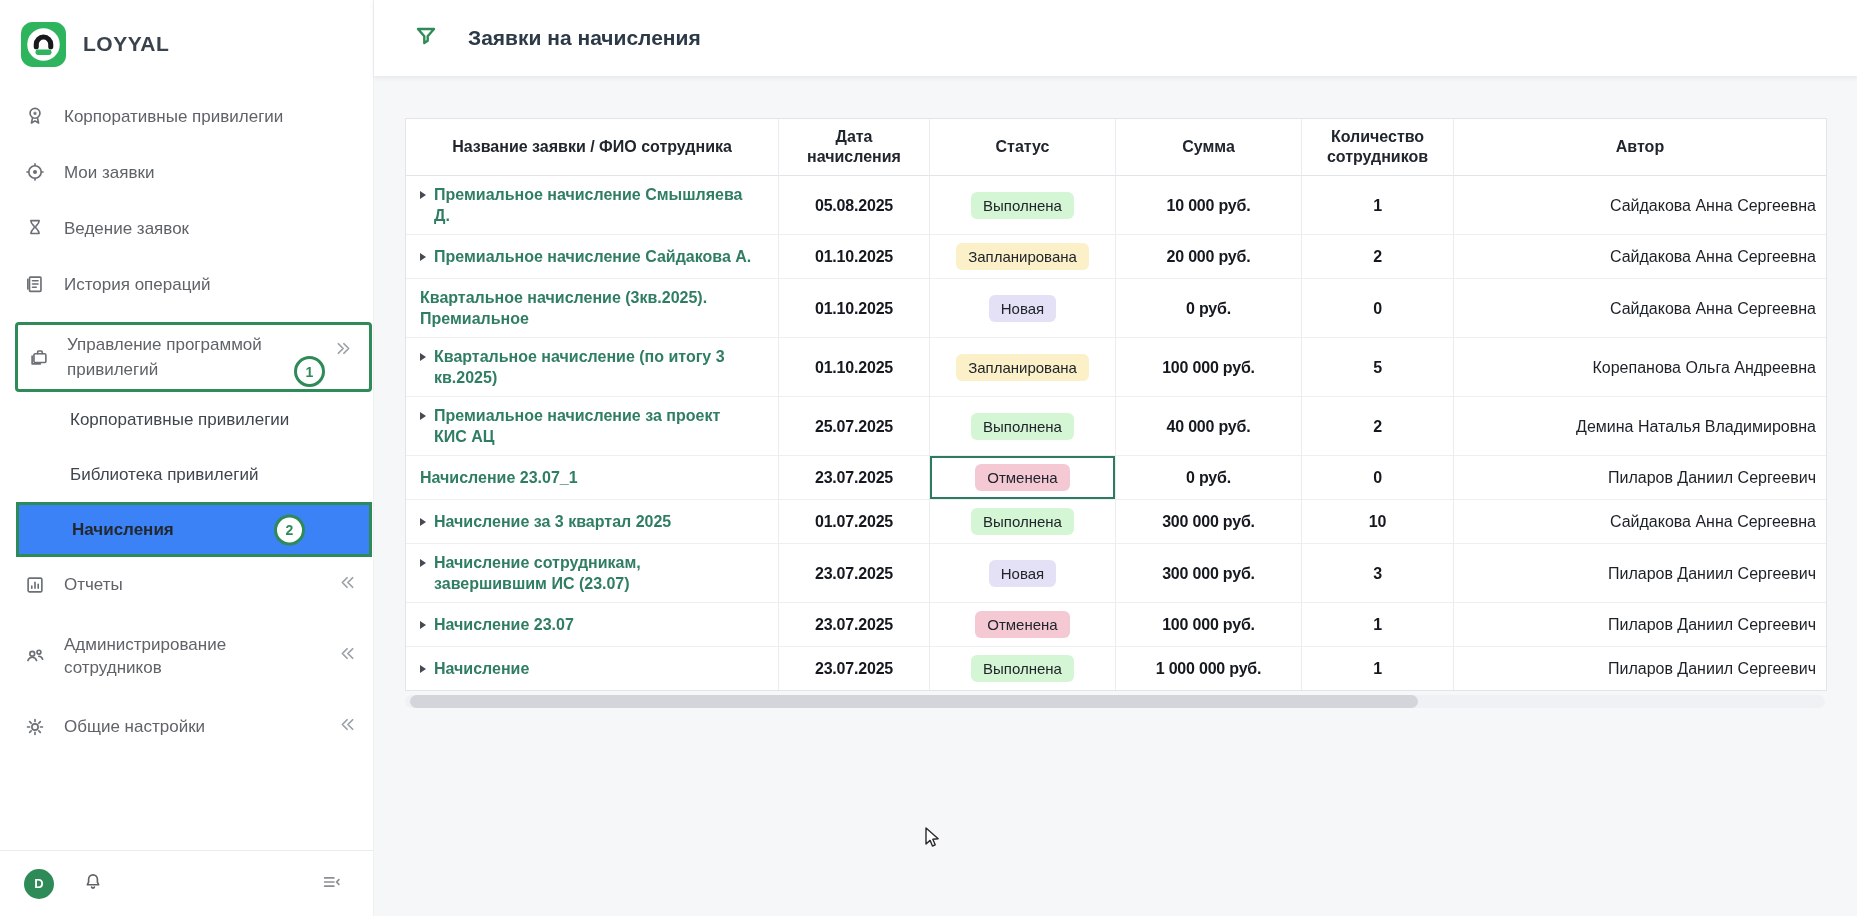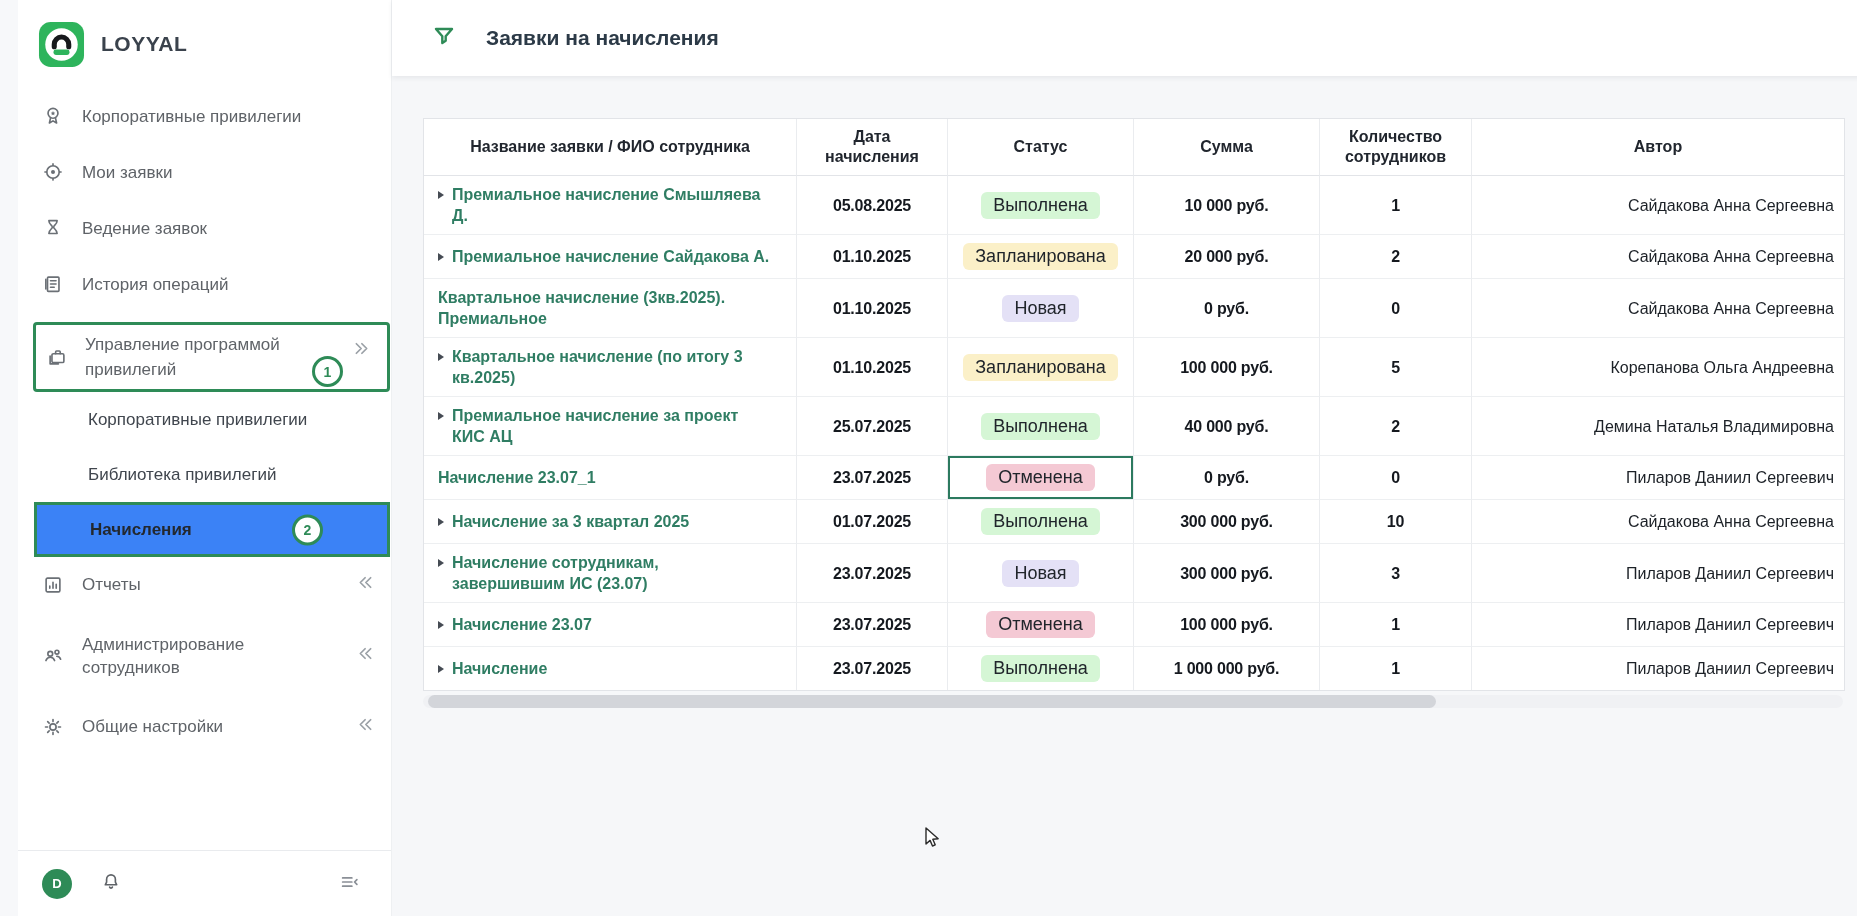--- a/index.html
+++ b/index.html
@@ -3,21 +3,21 @@
 <meta charset="utf-8">
 <style>
   * { box-sizing: border-box; margin: 0; padding: 0; }
   html,body { width:1857px; height:916px; overflow:hidden; }
   body { font-family:"Liberation Sans", sans-serif; background:#f7f8fa; position:relative; }
 
   .app { position:relative; width:1857px; height:916px; display:flex; }
 
   
   .sidebar { width:374px; height:916px; background:#ffffff; border-right:1px solid #eef0f2;
-             position:relative; flex:0 0 374px;margin-left:18px; }
+             position:relative; flex:0 0 374px; }
   .side-logo { height:88px; display:flex; align-items:center; padding-left:20px; gap:16px; }
   .logo-text { font-size:21px; font-weight:bold; color:#3a424c; letter-spacing:0.5px; }
   .side-item { height:56px; display:flex; align-items:center; padding:0 18px 0 24px; gap:18px;
                color:#5f6368; font-size:17px; cursor:pointer; position:relative; }
   .side-item .lbl { line-height:23px; }
   .side-icon { width:22px; height:22px; flex:0 0 22px; color:#6b7076; }
   .group-box { margin:10px 1px 0 15px; border:3px solid var(--accent); border-radius:4px;
                height:70px; display:flex; align-items:center; padding:0 18px 0 10px; gap:17px;
                color:#5f6368; font-size:17px; position:relative; cursor:pointer; }
   .group-box .lbl { line-height:25px; max-width:200px; }
@@ -63,21 +63,21 @@
   .grid td { padding:8px 10px; font-size:16px; color:#1a1f26; vertical-align:middle; line-height:21px; }
   td.c-name { padding-left:14px; padding-right:26px; }
   .name-wrap { display:flex; align-items:flex-start; }
   .tri { flex:0 0 14px; margin-top:7px; width:0; height:0; border-left:6px solid #454b53;
          border-top:4.5px solid transparent; border-bottom:4.5px solid transparent; cursor:pointer; }
   .name-link { color:var(--link); cursor:pointer;font-weight:bold; }
   td.c-date, td.c-amount, td.c-count { text-align:center; font-weight:bold; color:#15191f; letter-spacing:-0.2px; }
   td.c-author { text-align:right; color:#1c2127; }
   td.c-status { text-align:center; }
   td.c-status.focused { box-shadow:inset 0 0 0 2px var(--focus); }
-  .chip { display:inline-block; padding:3px 12px; border-radius:6px; font-size:18px; color:#20252b; white-space:nowrap; }
+  .chip { display:inline-block; padding:3px 12px; border-radius:6px; font-size:15px; color:#20252b; white-space:nowrap; }
 
   .hscroll { width:1420px; height:13px; margin-top:4px; background:#f0f1f4; border-radius:7px; position:relative; }
   .hscroll .thumb { position:absolute; left:5px; top:0; height:13px; width:71%; background:#d3d5da; border-radius:7px; cursor:pointer; }
 
   .cursor { position:absolute; left:921px; top:826px; z-index:50; pointer-events:none; }
 </style>
 </head>
 <body>
 
 <div class="app">

